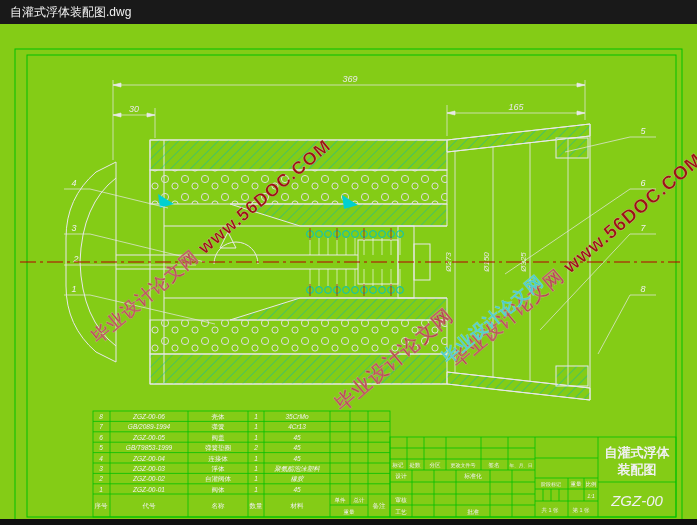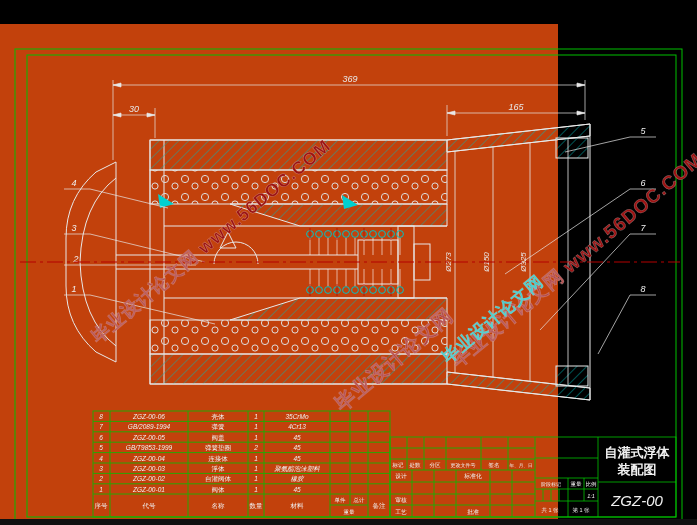--- a/index.html
+++ b/index.html
@@ -1,31 +1,34 @@
 <!DOCTYPE html>
 <html><head>
 <meta charset="utf-8">
 <style>
   html,body{margin:0;padding:0;background:#000;}
   .screen{position:relative;width:697px;height:525px;background:#000;overflow:hidden;
           font-family:"Liberation Sans",sans-serif;}
   .titlebar{position:absolute;left:0;top:0;width:697px;height:24px;background:#191919;
             display:flex;align-items:center;border-bottom:1px solid #000;}
   .titlebar .fname{color:#f2f2f2;font-size:12px;margin-left:10px;white-space:nowrap;}
-  .canvas{position:absolute;left:0;top:24px;width:558px;height:501px;background:#c2410c;}
+  .canvas{position:absolute;left:0;top:24px;width:697px;height:501px;background:#84cc16;}
   svg text{font-family:"Liberation Sans",sans-serif;}
   .cadnum{font-style:italic;}
   .wm{font-weight:bold;font-family:"DejaVu Sans",sans-serif;letter-spacing:1px;}
   .bottomstrip{position:absolute;left:0;bottom:0;width:697px;height:6px;background:#101010;}
 </style>
 </head>
 <body>
 
 <div class="screen">
 
+  <div class="titlebar">
+    <span class="fname">自灌式浮体装配图.dwg</span>
+  </div>
 
   <div class="canvas">
   <svg width="697" height="525" viewBox="0 24 697 501">
     <defs>
       <pattern id="hat" width="7" height="7" patternUnits="userSpaceOnUse" patternTransform="rotate(45)">
         <line x1="0" y1="0" x2="0" y2="7" stroke="#00b8b8" stroke-width="0.9"></line>
       </pattern>
       <pattern id="foam" width="20" height="18" patternUnits="userSpaceOnUse">
         <circle cx="5" cy="5" r="3.6" fill="none" stroke="#dddddd" stroke-width="1"></circle>
         <circle cx="15" cy="12" r="3.1" fill="none" stroke="#dddddd" stroke-width="1"></circle>

